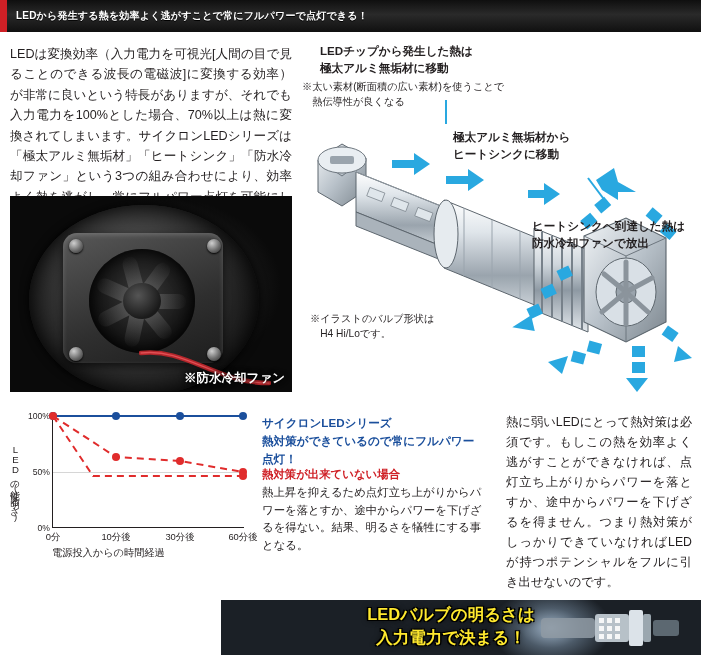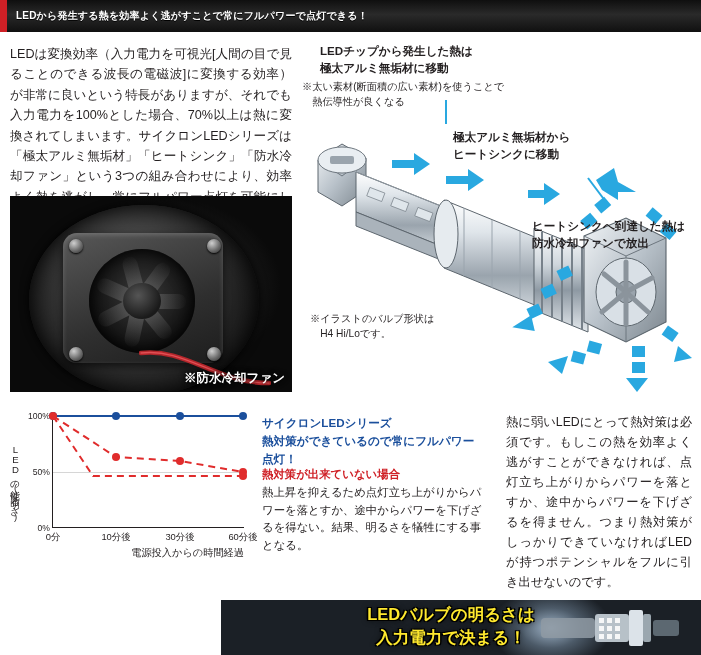--- a/index.html
+++ b/index.html
@@ -131,21 +131,21 @@
   .ytick{
     position:absolute; right:100%; transform:translateY(-50%);
     font-size:8.6px; padding-right:3px; color:#231f20; white-space:nowrap;
   }
   .xtick{
     position:absolute; top:100%; transform:translateX(-50%);
     font-size:9.4px; padding-top:4px; color:#231f20; white-space:nowrap;
   }
   .gridline{ position:absolute; left:0; right:0; height:1px; background:#d6d6d6; }
   .chart-x-label{
-    position:absolute; left:42px; top:136px; width:192px; text-align:right;
+    position:absolute; left:42px; top:136px; width:192px; text-align:left;
     font-size:10.2px; color:#231f20;
   }
   .chart-svg{ position:absolute; left:0; top:0; width:192px; height:112px; overflow:visible;}
 
   
   .legend-blue{
     position:absolute; left:262px; top:414px; width:220px;
     font-size:11.6px; line-height:1.55; font-weight:bold; color:#1b4f9c;
   }
   .legend-red{

